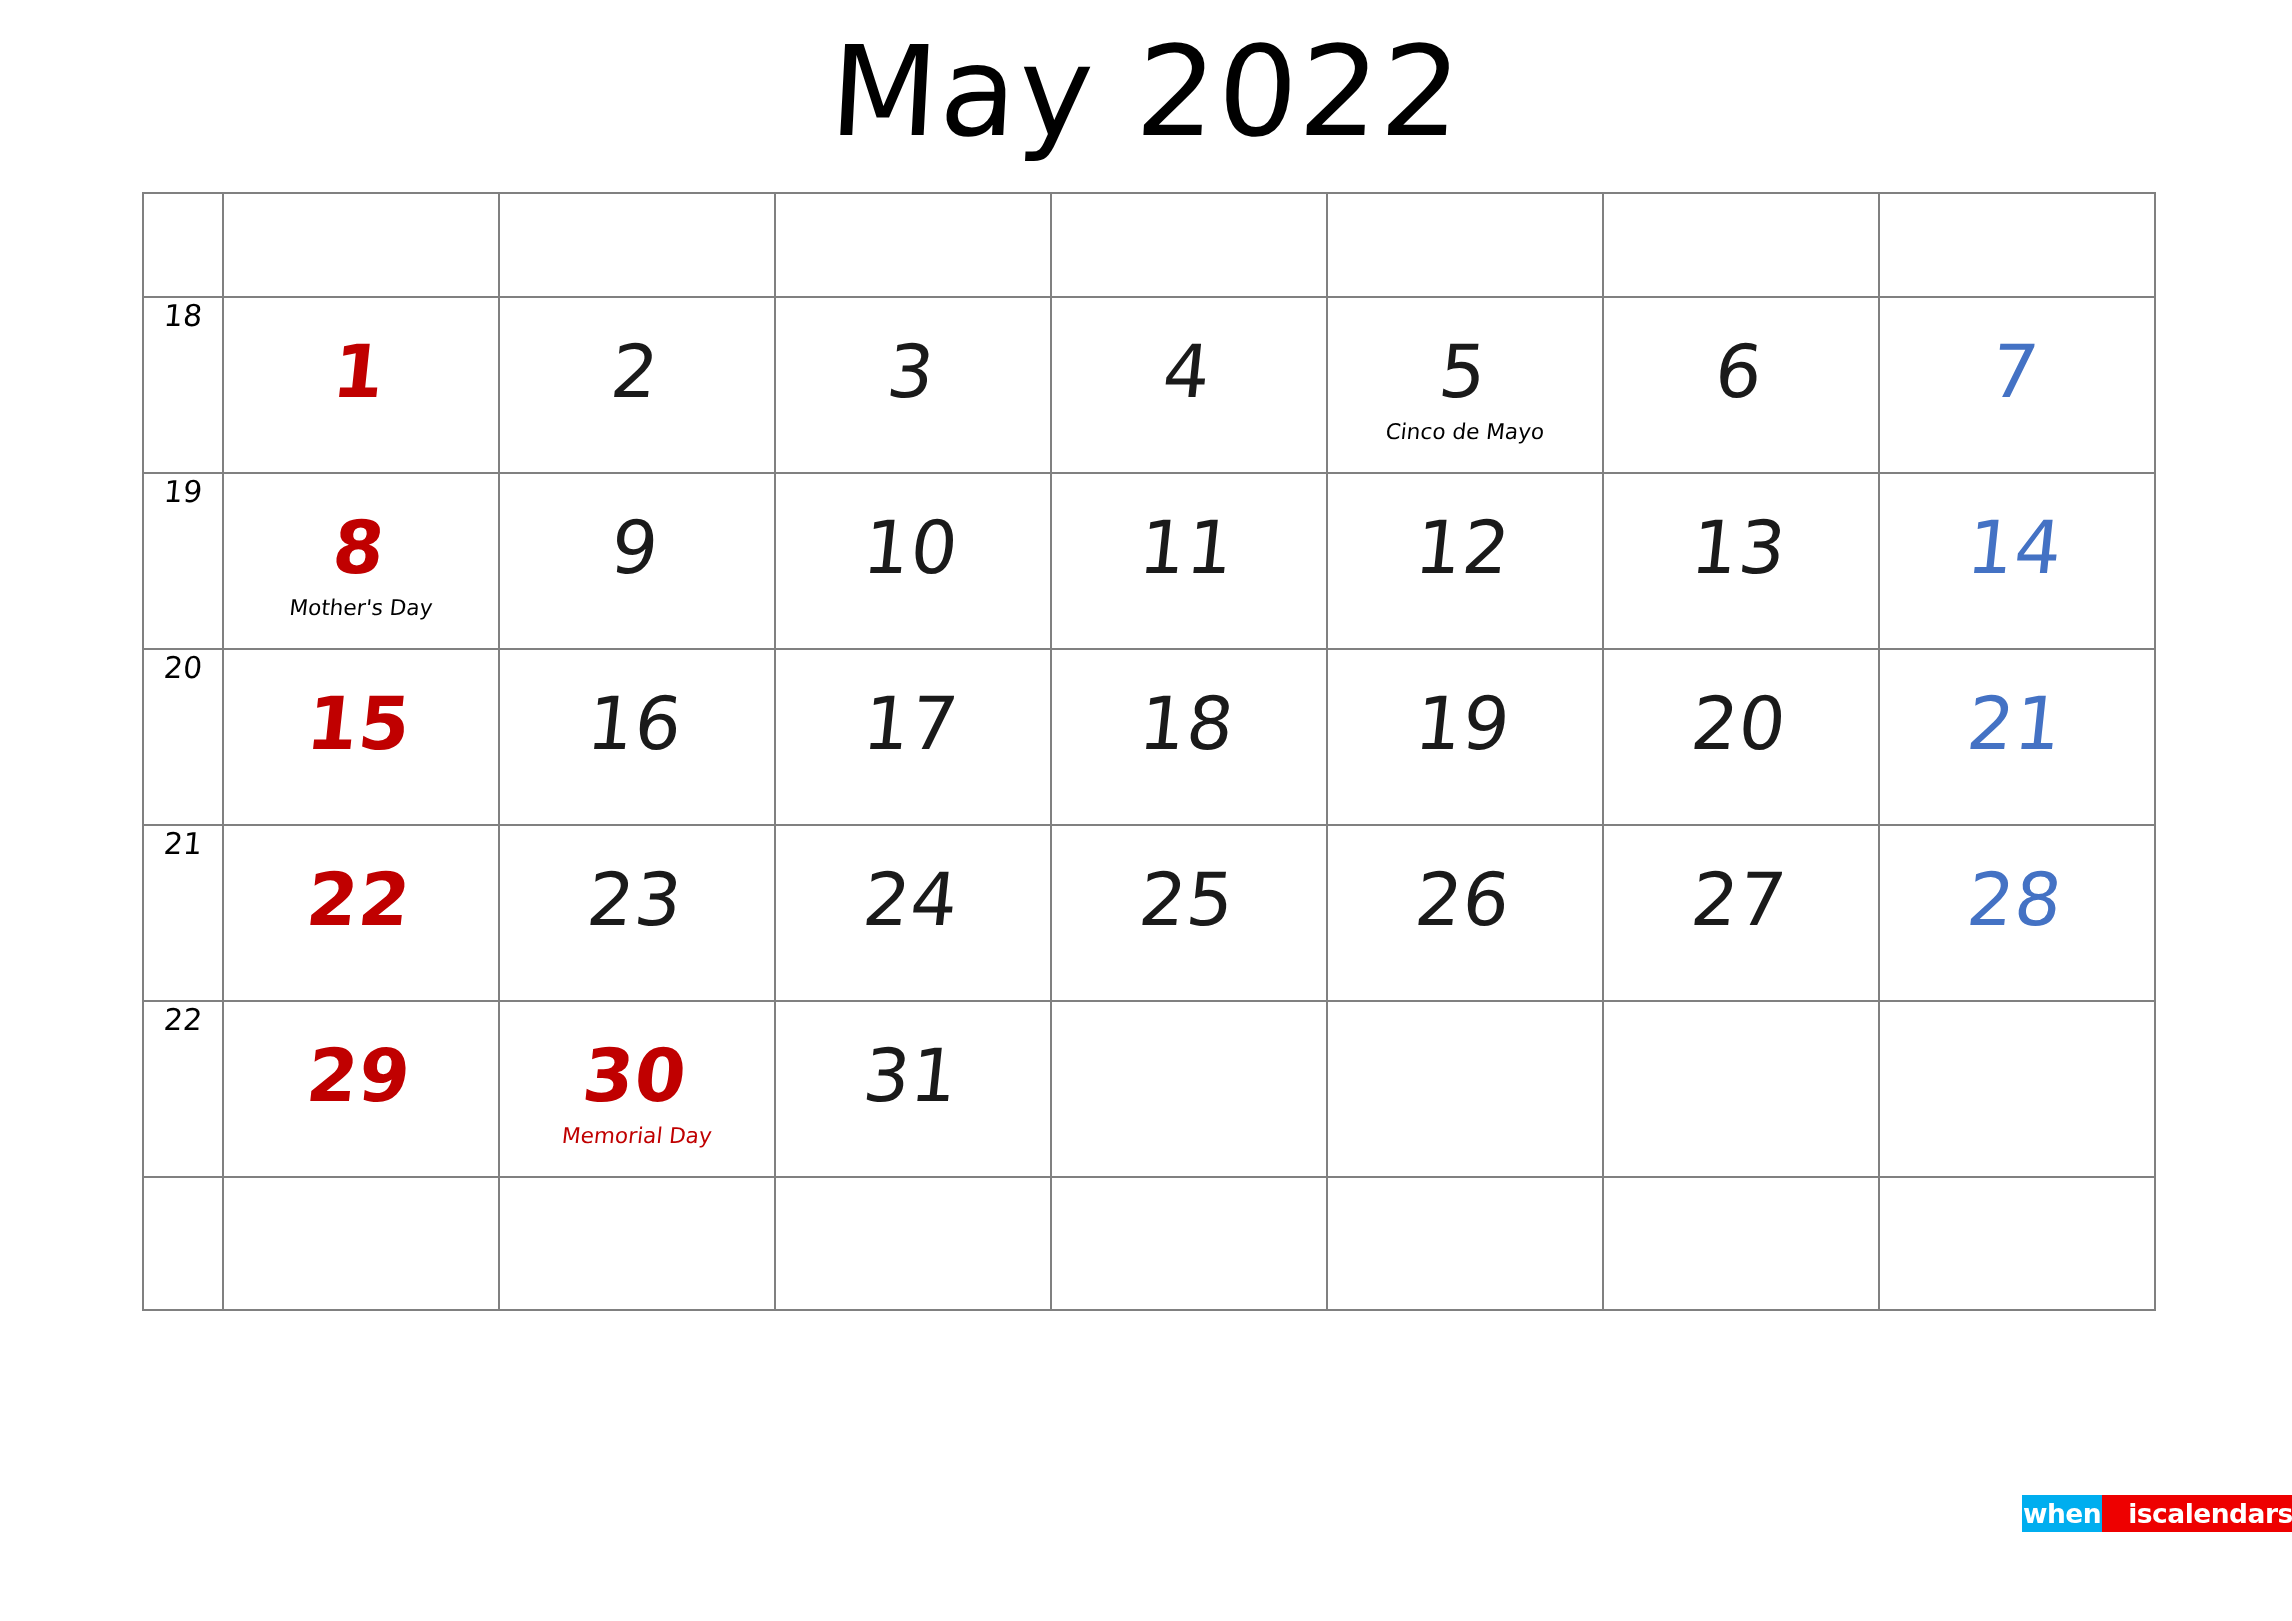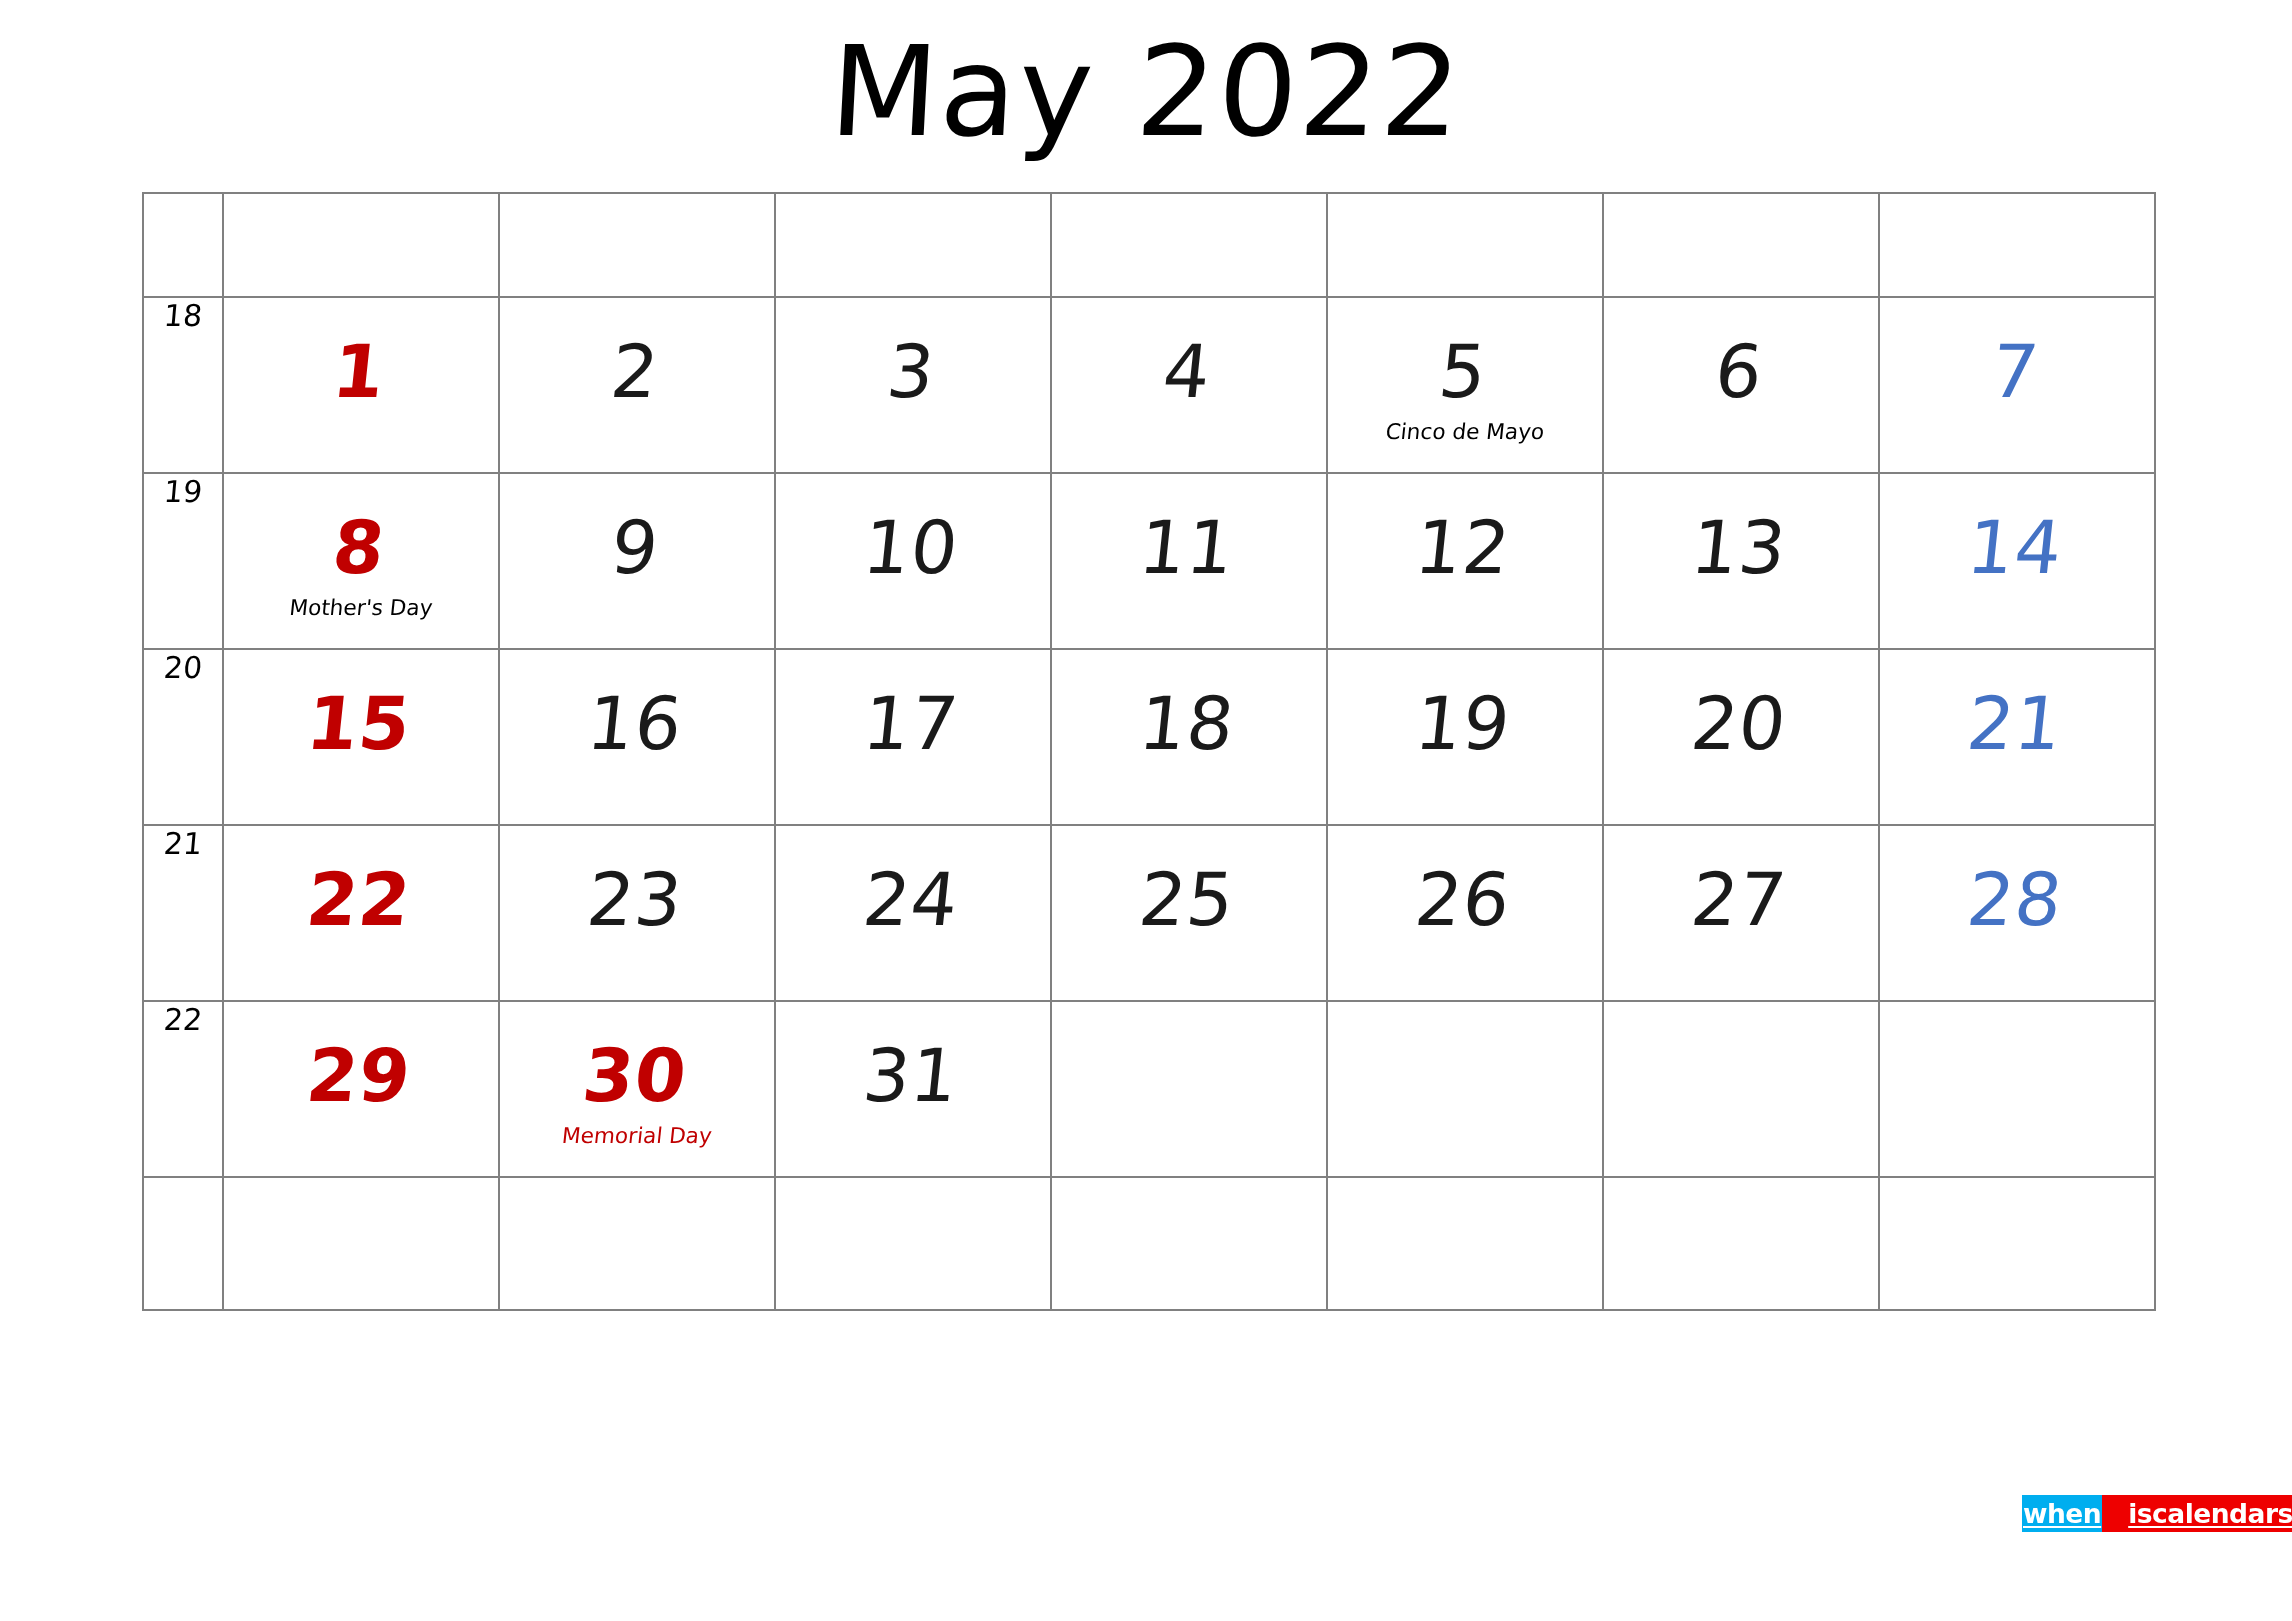--- a/index.html
+++ b/index.html
@@ -141,21 +141,20 @@
   }
   #site-watermark .seg {
     padding: 0 1px;
     display: inline-block;
   }
   #site-watermark .seg-1 { background: #00AEEF; }
   #site-watermark .seg-2 { background: #EE0000; padding-left: 26px; }
   #site-watermark .seg-3 { background: #00A651; }
   #site-watermark .seg > span {
     display: inline-block;
-    text-decoration: underline;
     text-underline-offset: 2.9px;
     text-decoration-thickness: 2px;
   }
 </style>
 </head>
 <body>
 
 <div id="calendar-title">May 2022</div>
 
 <table id="calendar-table">

